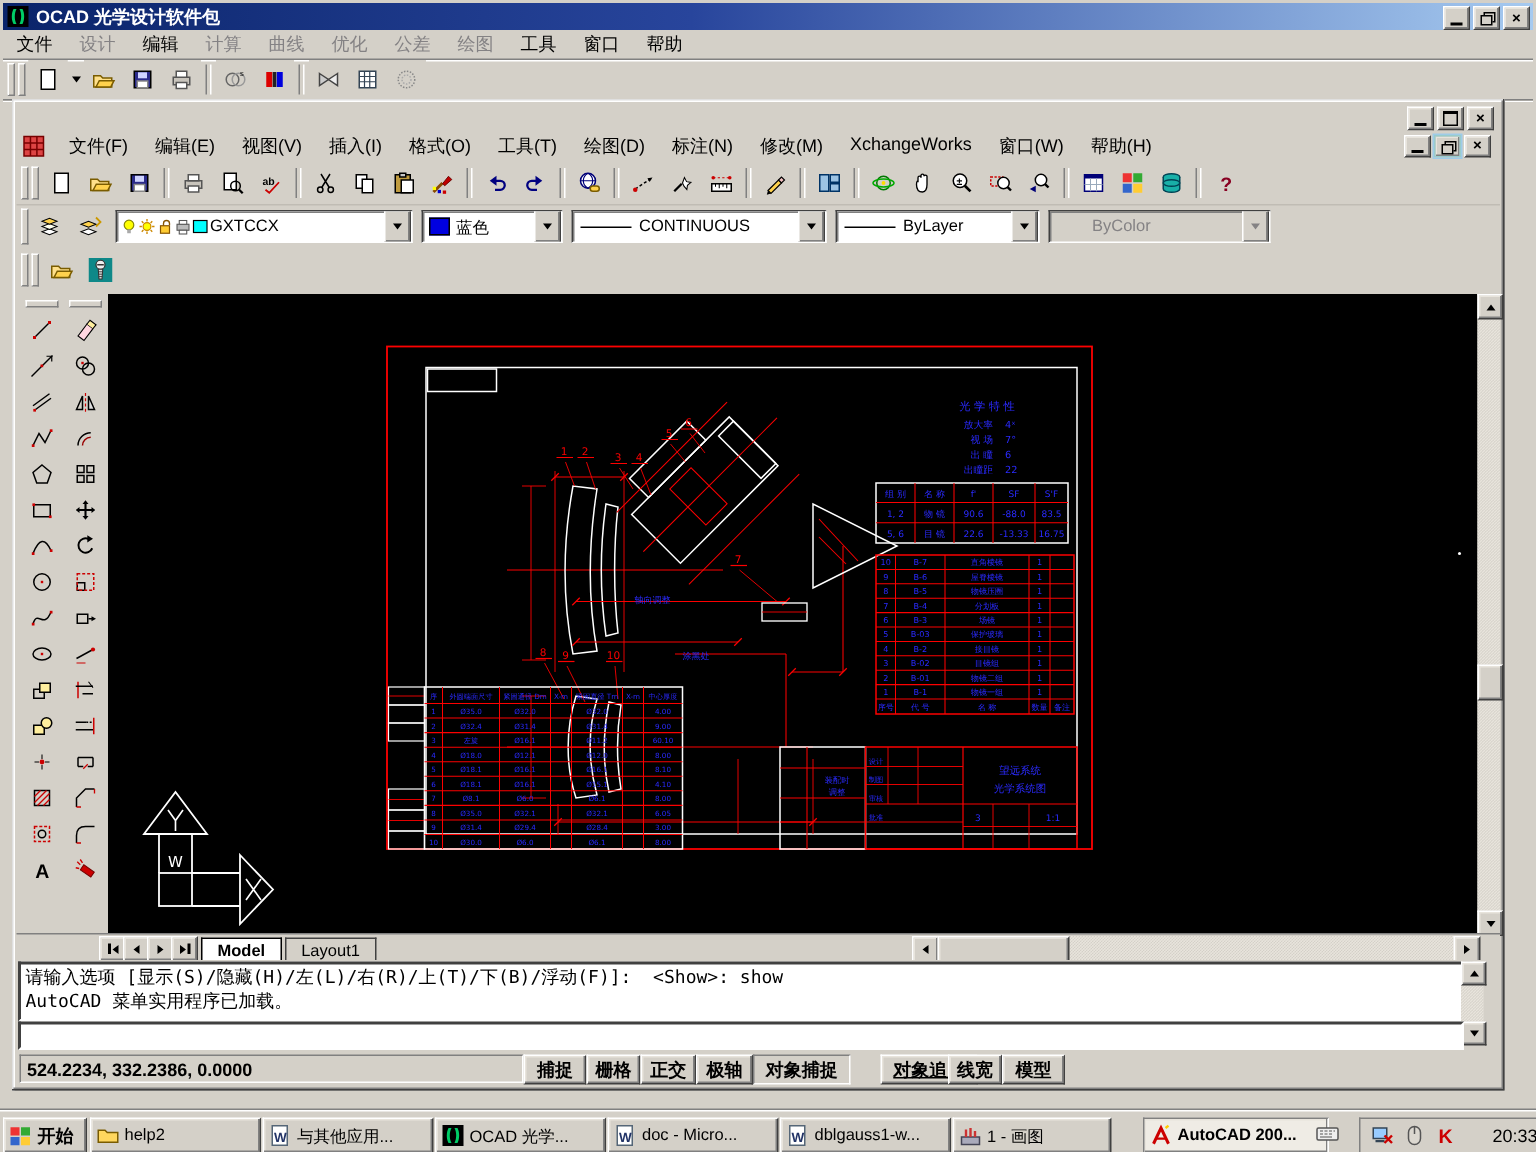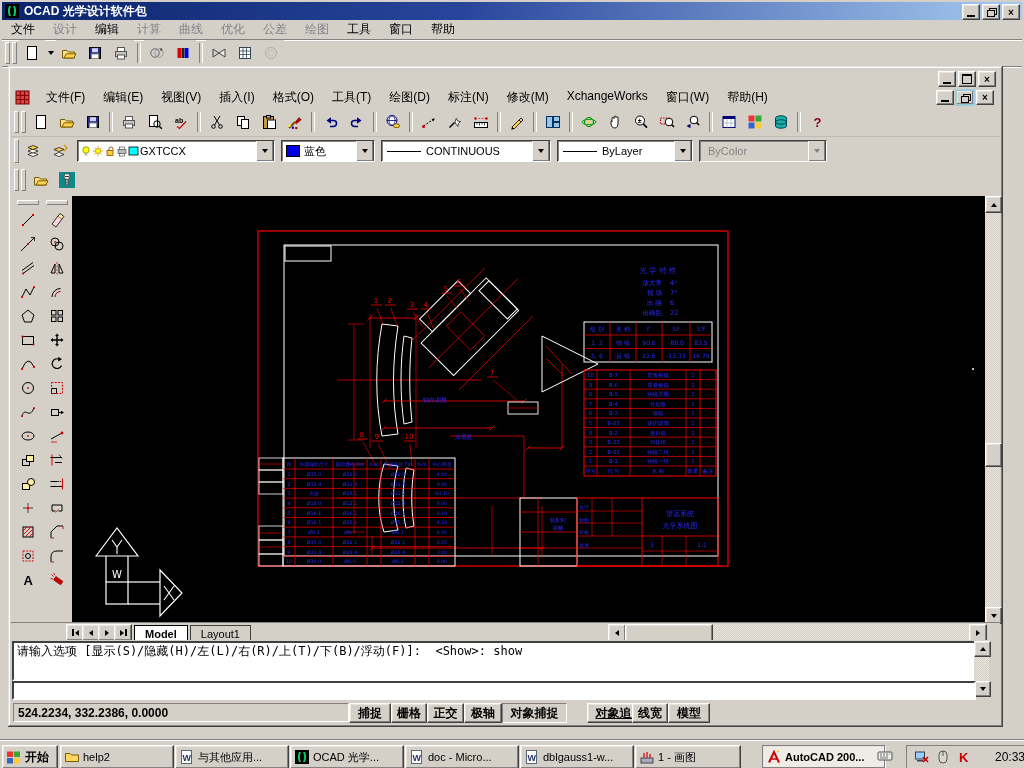--- a/index.html
+++ b/index.html
@@ -485,21 +485,21 @@
       </div>
 
       <div class="combo" style="left:546px;top:4px;width:134px;">
         <span class="lsample"></span>
         <span class="cfill">ByLayer</span>
         <span class="cbtn">
             <span class="tri-d"></span>
           </span>
       </div>
 
-      <div class="combo disabled" style="left:688px;top:4px;width:126px;">
+      <div class="combo disabled" style="left:688px;top:4px;width:126px;padding-left:20px;">
         <span class="cfill" style="margin-left:8px">ByColor</span>
         <span class="cbtn">
             <span class="tri-d"></span>
           </span>
       </div>
     </div>
 
     <div class="abs tbar" id="acad-tb-custom" style="left:3px;top:98px;right:3px;height:32px;">
         <span class="grip"></span>
         <span class="grip" style="margin-left: 0px;"></span>
@@ -1067,20 +1067,21 @@
         <div class="abs raised" style="left:17px;top:0;width:86px;height:16px;"></div>
         <div class="abs raised sbtn" style="left:361px;top:0;width:16px;height:16px;">
             <span class="t-rt"></span>
           </div>
       </div>
     </div>
 
     <div class="abs" style="left:3px;top:574px;width:989px;height:60px;background:#d4d0c8;">
       <div class="abs sunken2" id="cmd-history" style="left:1px;top:1px;width:960px;height:36px;padding:0 3px;">
           <div class="cmdtext">请输入选项 [显示(S)/隐藏(H)/左(L)/右(R)/上(T)/下(B)/浮动(F)]:  &lt;Show&gt;: show</div>
+          <div class="cmdtext">AutoCAD 菜单实用程序已加载。</div>
         </div>
       <div class="abs sb" style="left:963px;top:1px;width:15px;height:54px;">
         <div class="abs raised sbtn" style="left:0;top:0;width:15px;height:14px;">
             <span class="t-up"></span>
           </div>
         <div class="abs raised sbtn" style="left:0;top:40px;width:15px;height:14px;">
             <span class="t-dn"></span>
           </div>
       </div>
       <div class="abs sunken2 cmdtext" style="left:1px;top:41px;width:960px;height:15px;">

